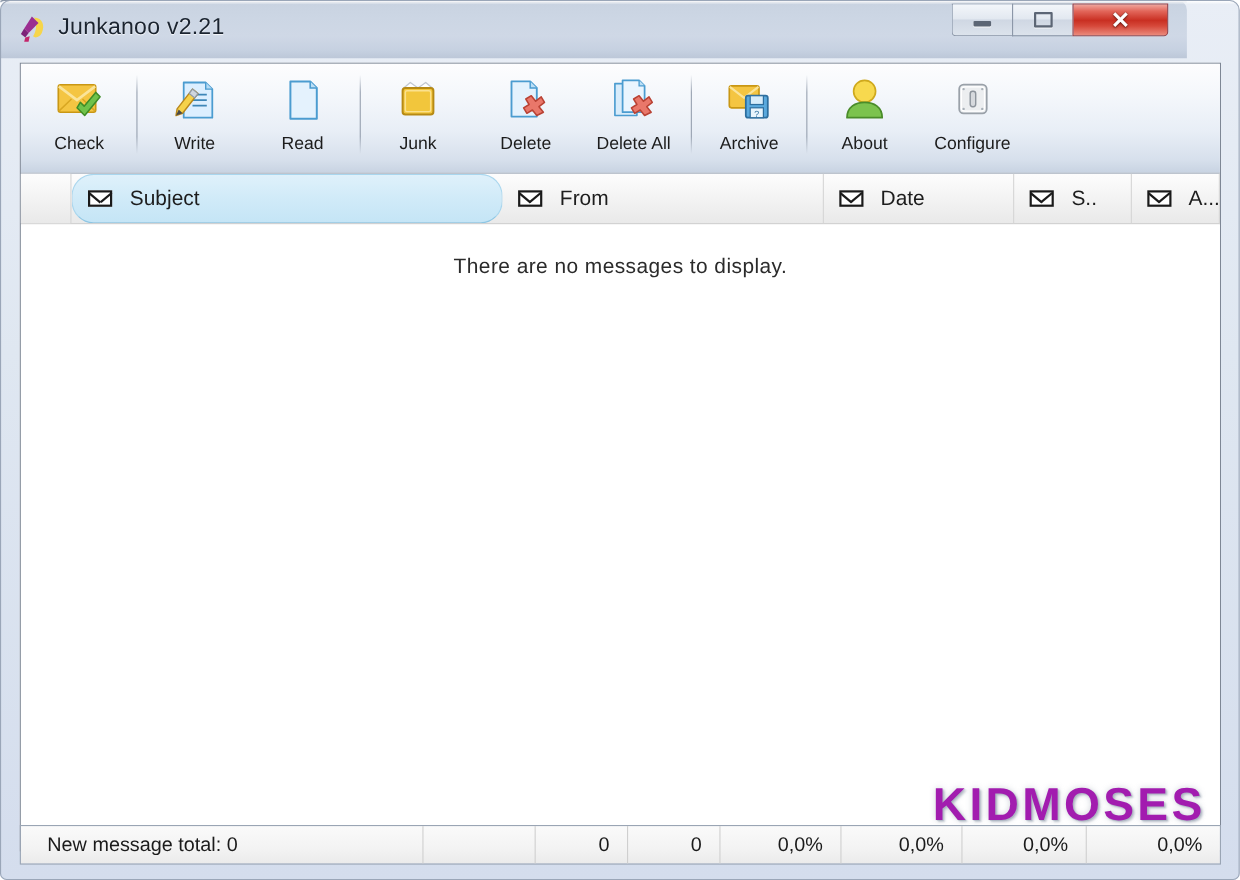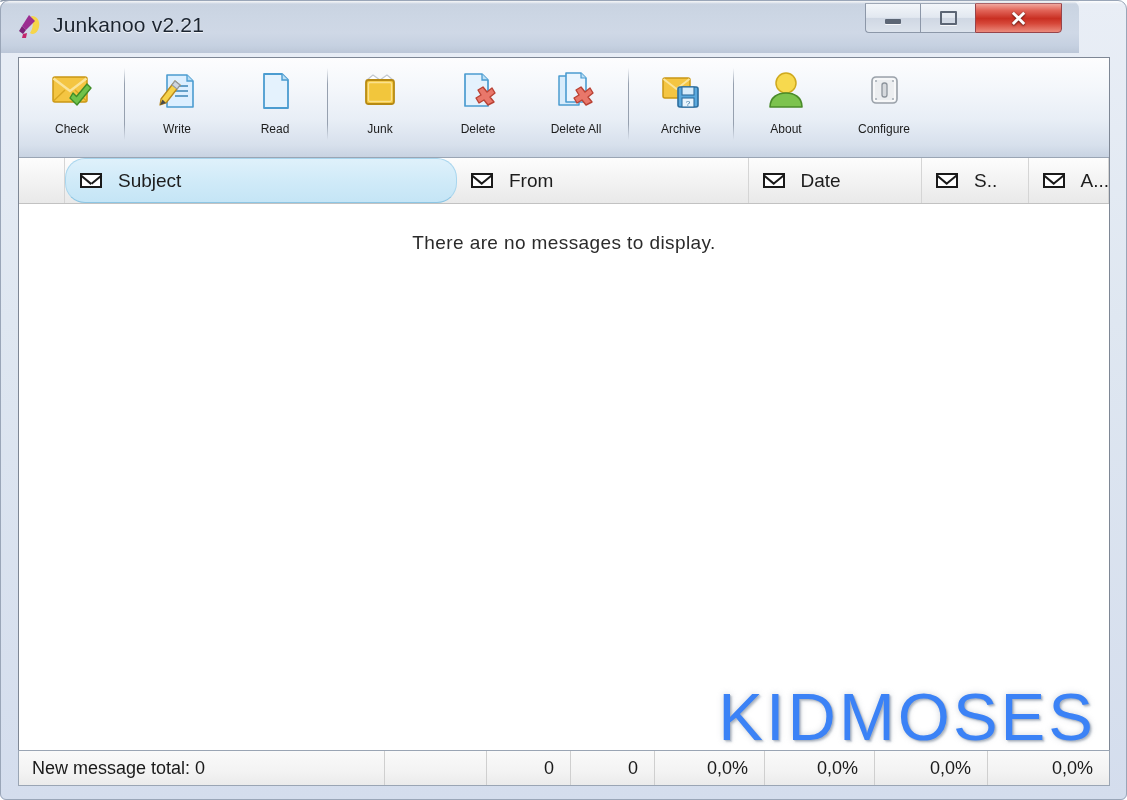--- a/index.html
+++ b/index.html
@@ -145,21 +145,21 @@
     align-items: center;
     justify-content: flex-start;
     cursor: default;
   }
   .tb-btn .ic {
     height: 50px;
     display: flex; align-items: center; justify-content: center;
   }
   .tb-btn .lbl {
     margin-top: 6px;
-    font-size: 12px;
+    font-size: 16px;
     color: #1c1c1c;
     white-space: nowrap;
   }
   .tb-sep {
     width: 1px;
     height: 72px;
     margin: 10px 3px 0 3px;
     background: linear-gradient(180deg,
        rgba(150,160,175,0) 0%, #96a0af 22%, #96a0af 78%, rgba(150,160,175,0) 100%);
   }
@@ -228,24 +228,24 @@
     top: 28px;
     text-align: center;
     font-size: 19px;
     color: #2b2b2b;
     letter-spacing: 0.4px;
   }
   .watermark {
     position: absolute;
     right: 13px;
     bottom: 18px;
-    font-size: 67px;
-    font-weight: normal;
+    font-size: 42px;
+    font-weight: bold;
     letter-spacing: 3px;
-    color: #3b82f6;
+    color: #a21caf;
     text-shadow:
        2px 2px 2px rgba(150,160,175,0.55),
        0 0 6px rgba(150,160,175,0.45),
        1px 1px 0 rgba(190,198,210,0.6);
     user-select: none;
     font-family: "Liberation Sans", sans-serif;
   }
 
   
   .statusbar {
@@ -262,21 +262,21 @@
   .sb-cell {
     display: flex;
     align-items: center;
     border-right: 1px solid #cfcfcf;
     font-size: 18px;
     color: #1a1a1a;
     padding: 0 10px;
     white-space: nowrap;
     overflow: hidden;
   }
-  .sb-cell.left  { justify-content: flex-start; padding-left: 13px; }
+  .sb-cell.left  { justify-content: flex-start; padding-left: 24px; }
   .sb-cell.right { justify-content: flex-end;  padding-right: 16px; }
   .sb-cell:last-child { border-right: none; }
 </style>
 </head>
 <body>
 
 <div class="window-frame">
 
   <div class="titlebar">
     <div class="titlebar-topline"></div>

